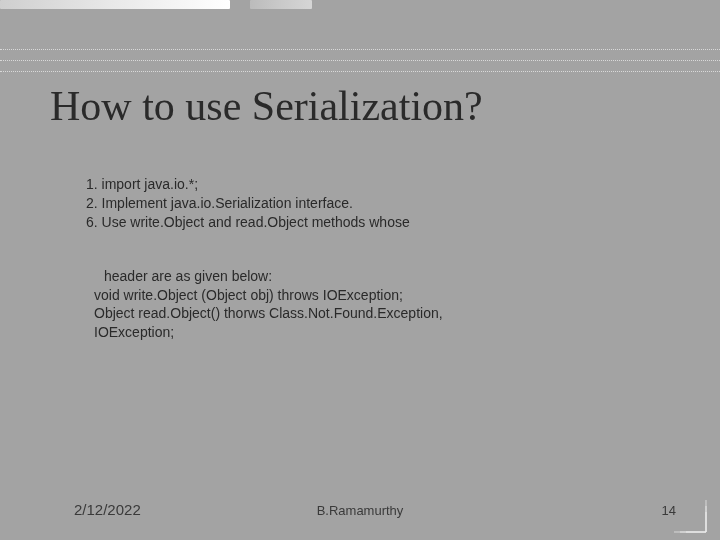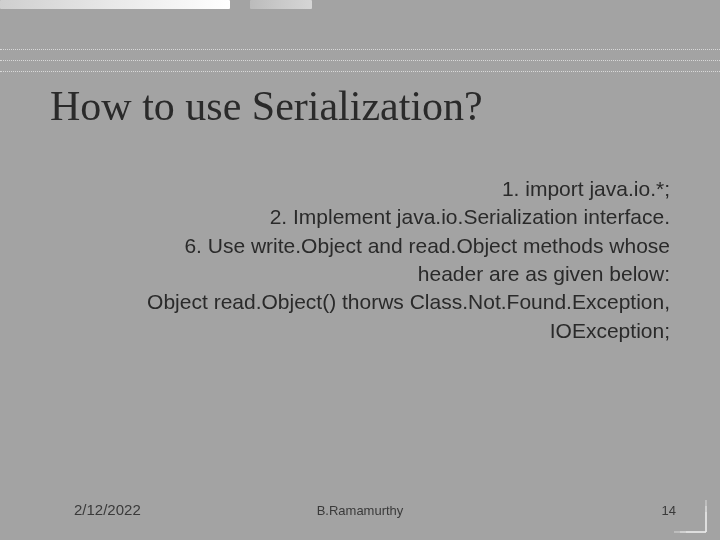--- a/index.html
+++ b/index.html
@@ -45,30 +45,30 @@
     top: 82px;
     font-family: Georgia, "Times New Roman", serif;
     font-size: 42px;
     color: #2a2a2a;
   }
   .body {
     position: absolute;
     left: 86px;
     top: 175px;
     right: 50px;
-    font-size: 21px;
+    font-size: 14px;
     color: #2a2a2a;
     line-height: 1.35;
-    text-align: right;
   }
   .body .line {
     margin: 0;
   }
   .body .indent {
     padding-left: 18px;
+    margin-top: 35px;
   }
   .body .indent2 {
     padding-left: 8px;
   }
   .footer-date {
     position: absolute;
     left: 74px;
     bottom: 22px;
     font-size: 15px;
     color: #3a3a3a;
@@ -111,20 +111,21 @@
   <div class="dotted-line dl2"></div>
   <div class="dotted-line dl3"></div>
 
   <div class="title">How to use Serialization?</div>
 
   <div class="body">
     <p class="line">1. import java.io.*;</p>
     <p class="line">2. Implement java.io.Serialization interface.</p>
     <p class="line">6. Use write.Object and read.Object methods whose</p>
     <p class="line indent">header are as given below:</p>
+    <p class="line indent2">void write.Object (Object obj) throws IOException;</p>
     <p class="line indent2">Object read.Object() thorws Class.Not.Found.Exception,</p>
     <p class="line indent2">IOException;</p>
   </div>
 
   <div class="footer-date">2/12/2022</div>
   <div class="footer-author">B.Ramamurthy</div>
   <div class="footer-page">14</div>
 
   <div class="corner-mark">
     <svg viewBox="0 0 40 40">

